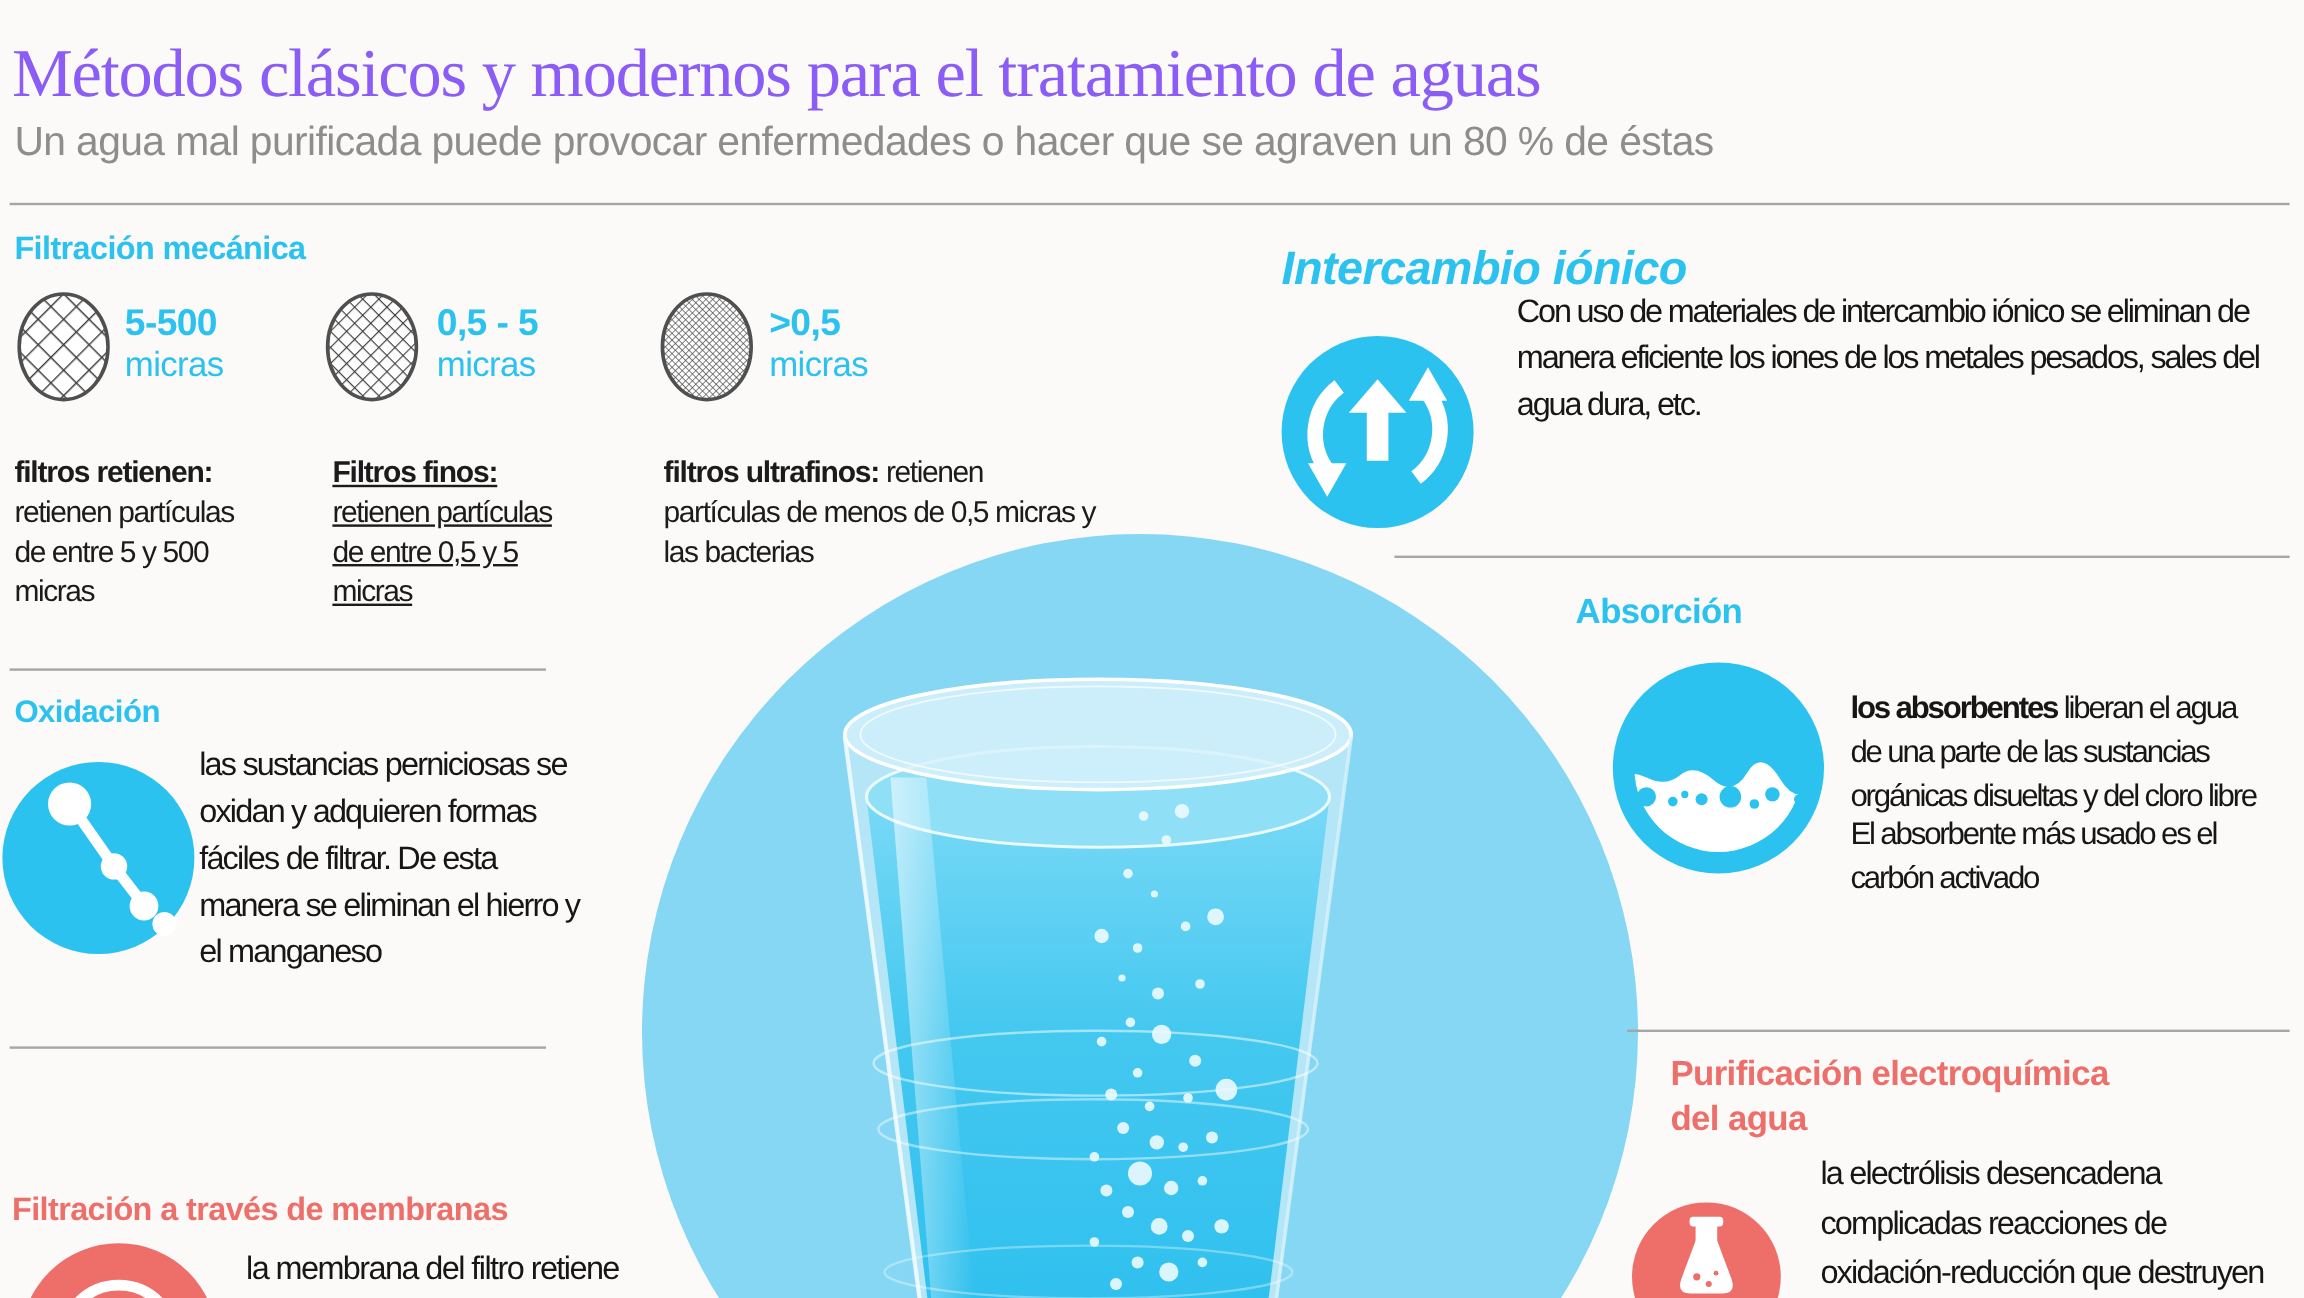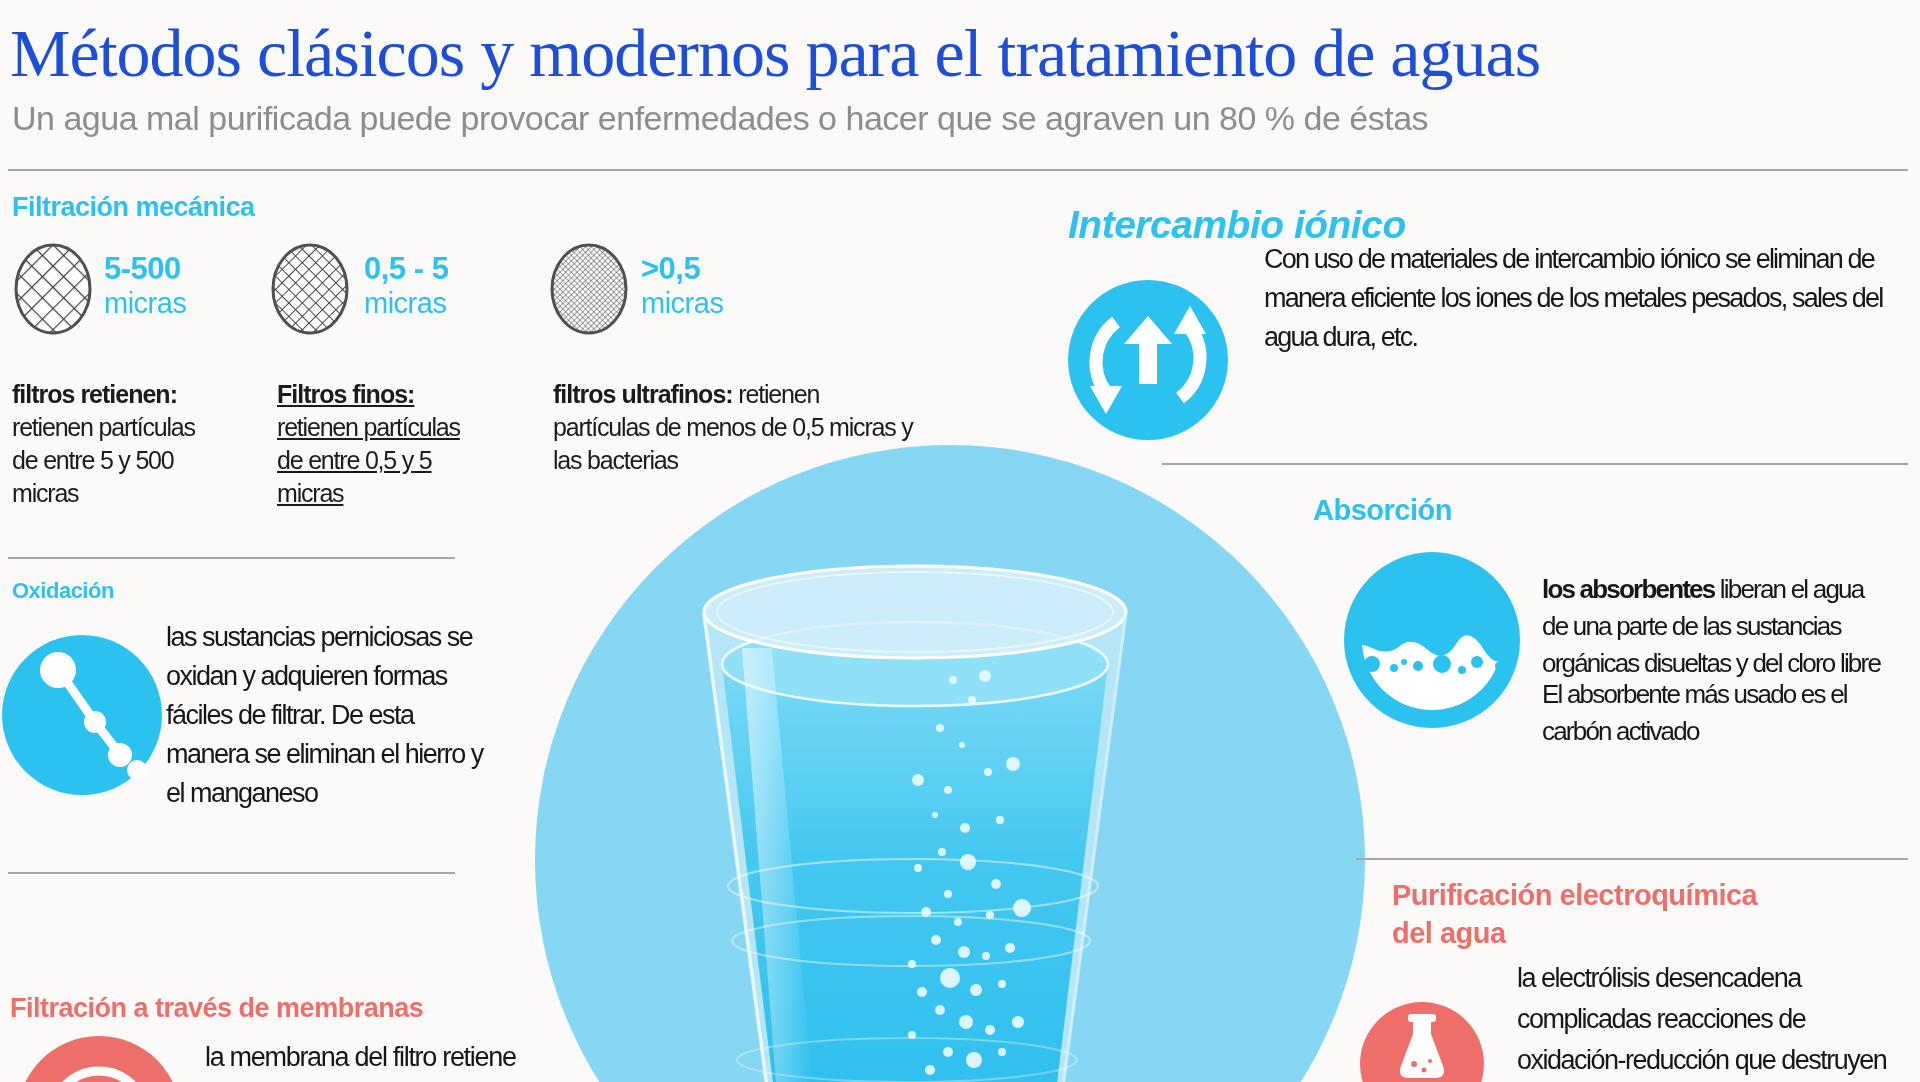--- a/index.html
+++ b/index.html
@@ -3,35 +3,35 @@
 <meta charset="utf-8">
 <style>
   html,body{margin:0;padding:0;background:#e9e9e9;}
   .canvas{
     position:relative;width:1920px;height:1082px;overflow:hidden;
     background:#fbfaf8;font-family:"Liberation Sans",sans-serif;color:#1b1b1b;
   }
   .abs{position:absolute;}
   .pre{white-space:pre-line;}
   
-  .title{left:10px;top:14px;font-family:"Liberation Serif",serif;font-size:68px;
-         letter-spacing:-1px;color:#1d4ed8;}
+  .title{left:10px;top:29px;font-family:"Liberation Serif",serif;font-size:57px;
+         letter-spacing:-1px;color:#8b5cf6;}
   .subtitle{left:12px;top:99px;font-size:34px;letter-spacing:-.5px;color:#8d8d8d;}
   .rule{background:#a6a6a6;height:2px;}
   .rule-top{left:8px;top:169px;width:1900px;}
   .rule-left1{left:8px;top:557px;width:447px;}
   .rule-left2{left:8px;top:872px;width:447px;}
   .rule-right1{left:1162px;top:463px;width:746px;}
   .rule-right2{left:1356px;top:858px;width:552px;}
   
   .h-cyan{font-weight:bold;color:#2bc2ef;letter-spacing:-.5px;}
   .h-salmon{font-weight:bold;color:#ee6f6a;letter-spacing:-.5px;}
   .mech-h{left:12px;top:192px;font-size:27px;}
   .ion-h{left:1068px;top:203px;font-size:39px;font-style:italic;}
-  .oxi-h{left:12px;top:578px;font-size:22px;}
+  .oxi-h{left:12px;top:578px;font-size:26px;}
   .abs-h{left:1313px;top:494px;font-size:29px;}
   .electro-h{left:1392px;top:876px;font-size:29px;line-height:38px;}
   .membrane-h{left:10px;top:993px;font-size:27px;}
   .modern-h{left:10px;top:888px;font-family:"Liberation Serif",serif;font-size:43px;
             line-height:49px;color:#1d1d1d;letter-spacing:-.5px;}
   
   .flabel{color:#2bc2ef;line-height:34px;letter-spacing:-.5px;font-size:29px;}
   .flabel b{font-size:31px;}
   .flabel1{left:104px;top:252px;}
   .flabel2{left:364px;top:252px;}

